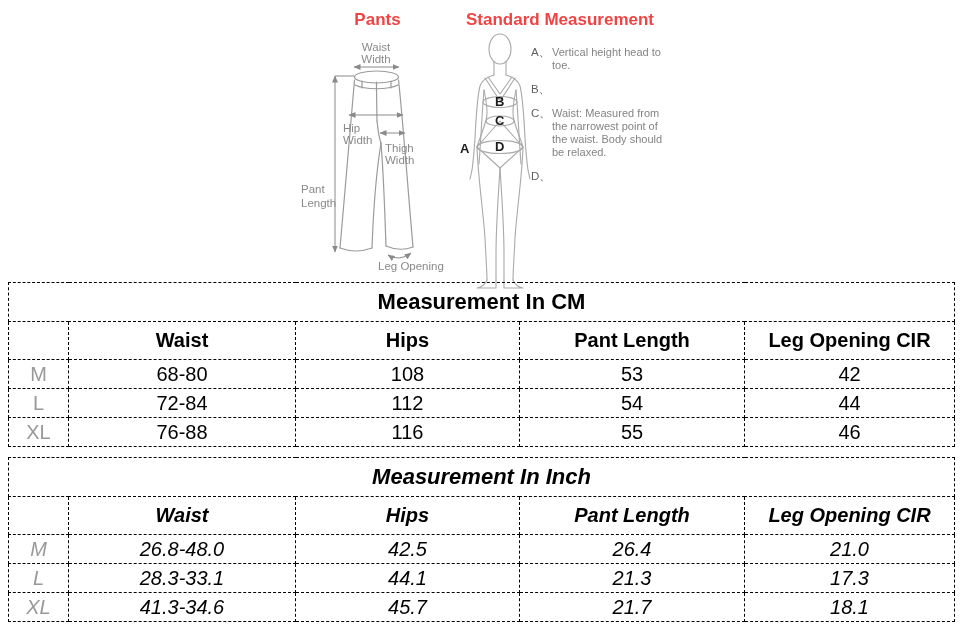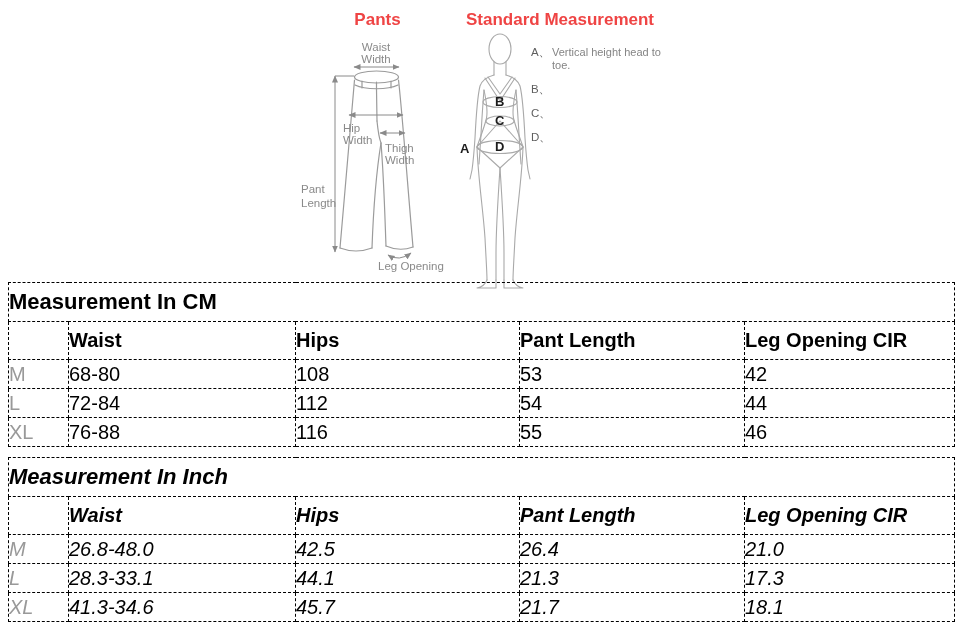--- a/index.html
+++ b/index.html
@@ -20,21 +20,21 @@
   
   #std-list{position:absolute;left:531px;top:46px;width:140px;}
   .std-item{display:grid;grid-template-columns:21px 1fr;margin-bottom:11px;}
   .std-letter{font-size:11.5px;color:#5f5f5f;line-height:13px;}
   .std-text{font-size:11px;color:#848484;line-height:13px;}
   
   .tbl-wrap{position:absolute;left:8px;width:946px;}
   #table-cm{top:282px;}
   #table-inch{top:457px;font-style:italic;}
   table.meas{border-collapse:collapse;table-layout:fixed;width:946px;}
-  table.meas td{border:1px dashed #000;padding:0;vertical-align:middle;overflow:hidden;}
+  table.meas td{border:1px dashed #000;padding:0;text-align:center;vertical-align:middle;overflow:hidden;}
   td.ttitle{height:38px;font-size:22px;font-weight:bold;}
   tr.hrow td{height:37px;font-size:20px;font-weight:bold;}
   tr.drow td{height:28px;font-size:20px;}
   td.scell{font-size:15px;color:#999;}
 </style>
 </head>
 <body>
 
 <div id="screen">
 
@@ -118,20 +118,21 @@
   <div id="std-list">
     <div class="std-item">
       <span class="std-letter">A、</span>
       <span class="std-text">Vertical height head to toe.</span>
     </div>
     <div class="std-item">
       <span class="std-letter">B、</span>
     </div>
     <div class="std-item">
       <span class="std-letter">C、</span>
+      <span class="std-text">Waist: Measured from the narrowest point of the waist. Body should be relaxed.</span>
     </div>
     <div class="std-item">
       <span class="std-letter">D、</span>
     </div>
   </div>
 
   <div class="tbl-wrap" id="table-cm">
     <table class="meas">
       <colgroup>
           <col style="width:60px">

